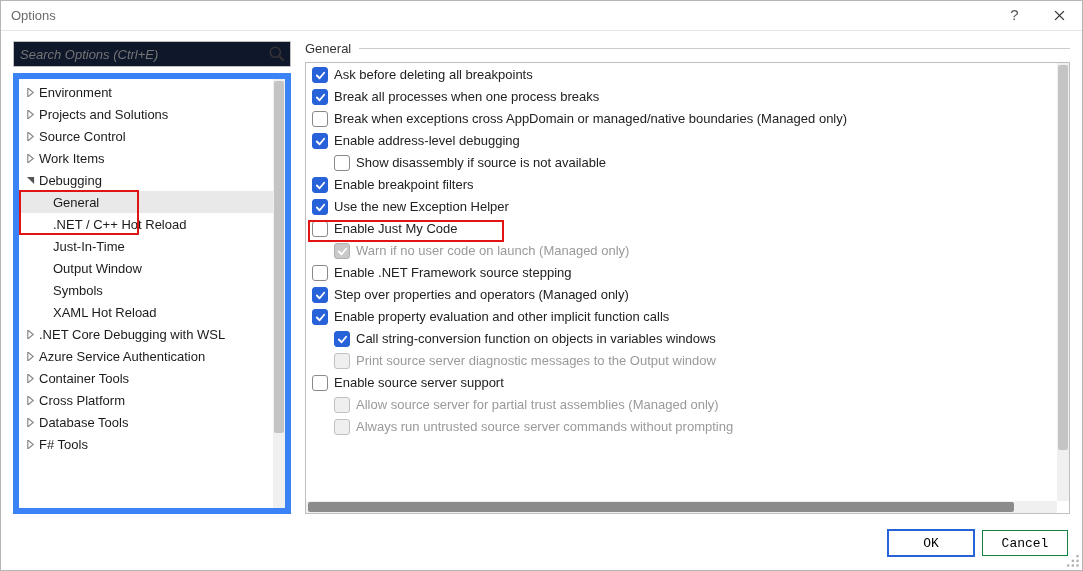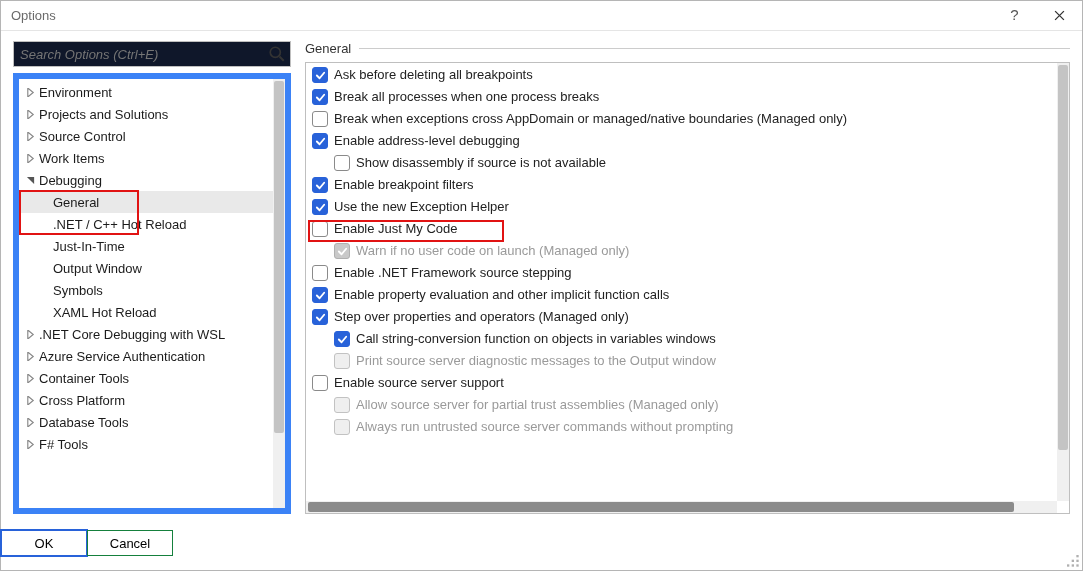--- a/index.html
+++ b/index.html
@@ -235,22 +235,24 @@
     border-color: #b0b0b0;
   }
   .optrow.disabled .lbl { color: #9a9a9a; }
   .optrow .lbl { color: #222; }
 
   
   .footer {
     height: 48px;
     display: flex;
     align-items: center;
-    gap: 0;
+    justify-content: flex-end;
+    gap: 8px;
     padding: 0 14px 6px 0;
+    font-family: Liberation Mono, monospace;
   }
   .btn {
     min-width: 86px;
     height: 26px;
     border: 1px solid #15803d;
     background: #fff;
     display: inline-flex;
     align-items: center;
     justify-content: center;
     font-family: inherit;
@@ -483,29 +485,29 @@
             <div class="optrow">
               <span class="cb"></span>
               <span class="lbl">Enable .NET Framework source stepping</span>
             </div>
             <div class="optrow">
               <span class="cb checked">
                 <svg viewBox="0 0 12 12">
                   <path d="M2 6 L5 9 L10 3" stroke="#fff" stroke-width="2" fill="none" stroke-linecap="round" stroke-linejoin="round"></path>
                 </svg>
               </span>
+              <span class="lbl">Step over properties and operators (Managed only)</span>
+            </div>
+            <div class="optrow">
+              <span class="cb checked">
+                <svg viewBox="0 0 12 12">
+                  <path d="M2 6 L5 9 L10 3" stroke="#fff" stroke-width="2" fill="none" stroke-linecap="round" stroke-linejoin="round"></path>
+                </svg>
+              </span>
               <span class="lbl">Enable property evaluation and other implicit function calls</span>
-            </div>
-            <div class="optrow">
-              <span class="cb checked">
-                <svg viewBox="0 0 12 12">
-                  <path d="M2 6 L5 9 L10 3" stroke="#fff" stroke-width="2" fill="none" stroke-linecap="round" stroke-linejoin="round"></path>
-                </svg>
-              </span>
-              <span class="lbl">Step over properties and operators (Managed only)</span>
             </div>
             <div class="optrow ind1">
               <span class="cb checked">
                 <svg viewBox="0 0 12 12">
                   <path d="M2 6 L5 9 L10 3" stroke="#fff" stroke-width="2" fill="none" stroke-linecap="round" stroke-linejoin="round"></path>
                 </svg>
               </span>
               <span class="lbl">Call string-conversion function on objects in variables windows</span>
             </div>
             <div class="optrow ind1 disabled">

